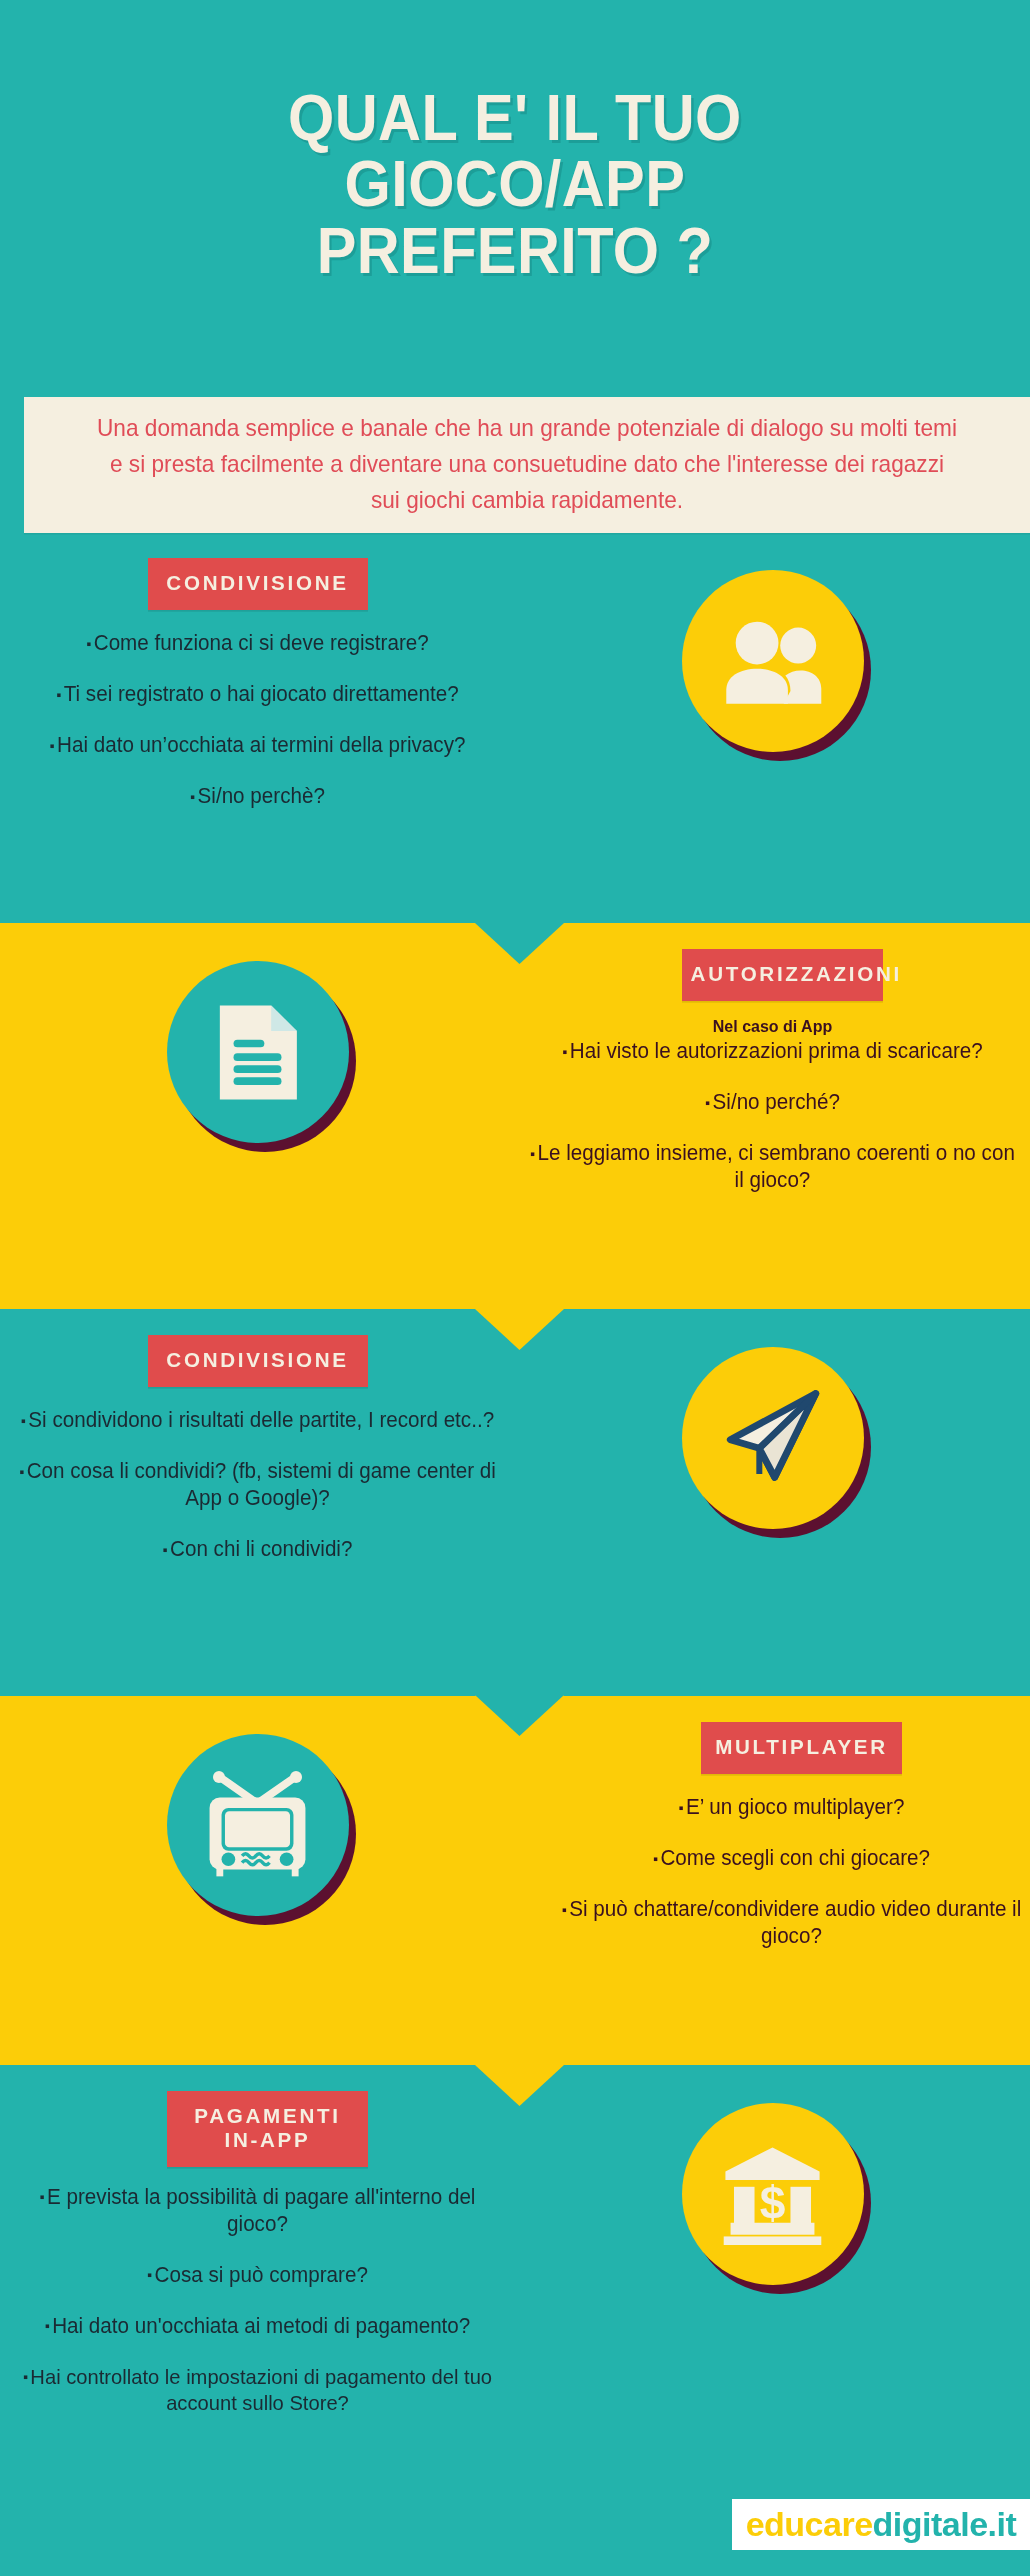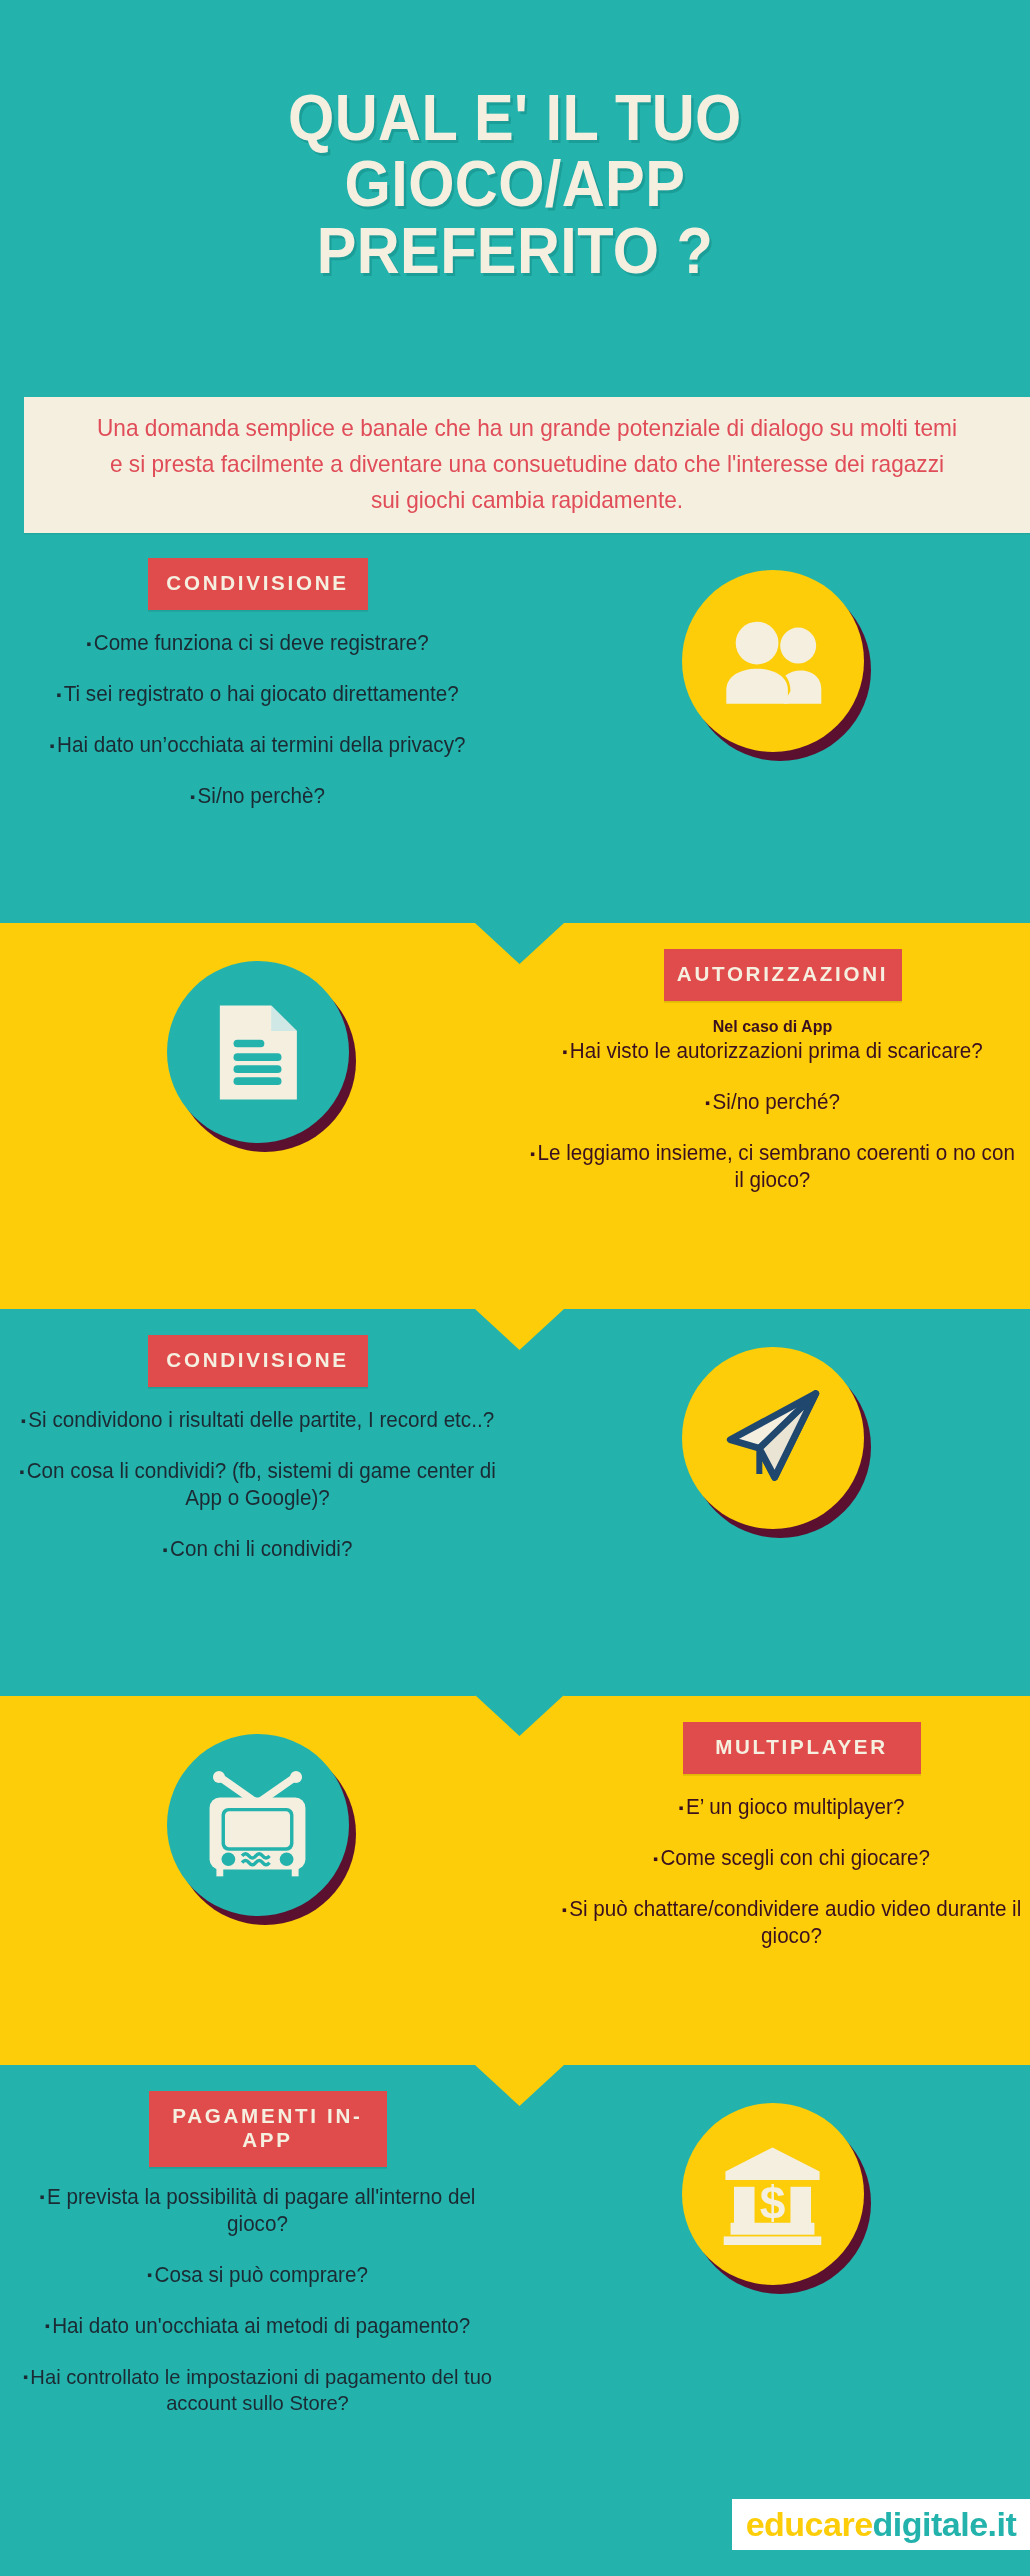--- a/index.html
+++ b/index.html
@@ -87,21 +87,21 @@
     background:var(--red);
     color:var(--cream);
     font-weight:bold;
     font-size:20.6px;
     letter-spacing:2.7px;
     text-align:center;
     padding:13px 8.6px 14.6px;
     width:220px;
     box-shadow:0 1.7px 0 rgba(0,0,0,.10);
   }
-  .hdr.wide{width:238px;margin-left:20px;}
+  .hdr.wide{width:201px;margin-left:20px;}
 
   .qlist{margin-top:20.6px;}
   .q{
     font-size:21.5px;
     line-height:1.26;
     text-align:center;
     margin-bottom:24px;
     transform:scaleX(0.96);
   }
   .q .b{font-size:14.6px;vertical-align:1.7px;margin-right:2.6px;}

